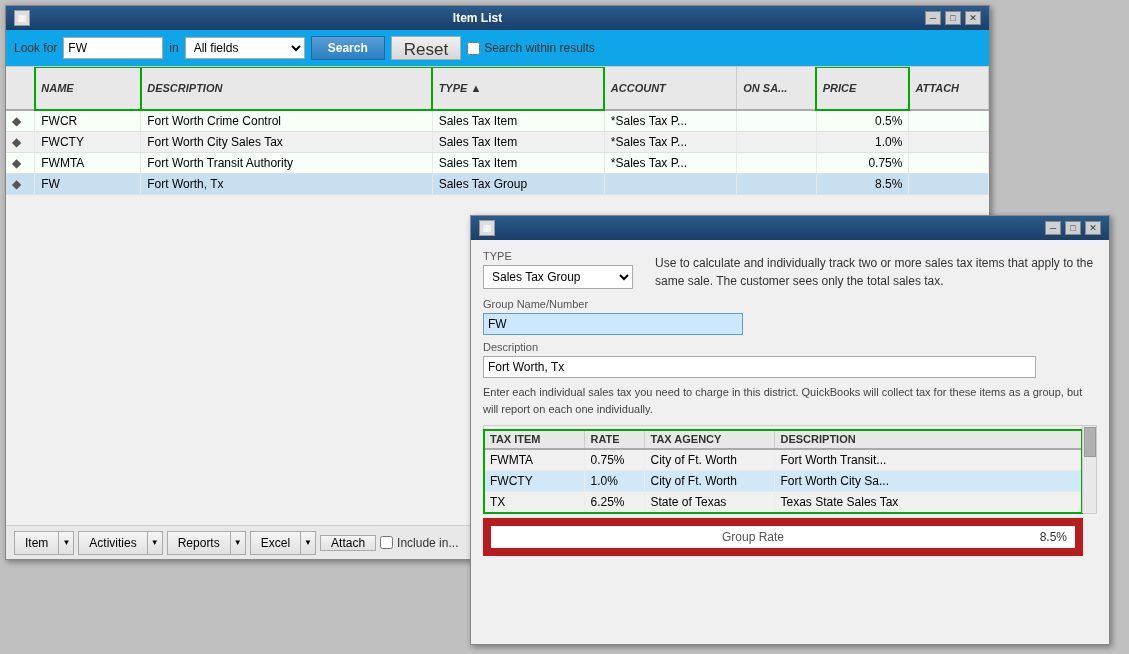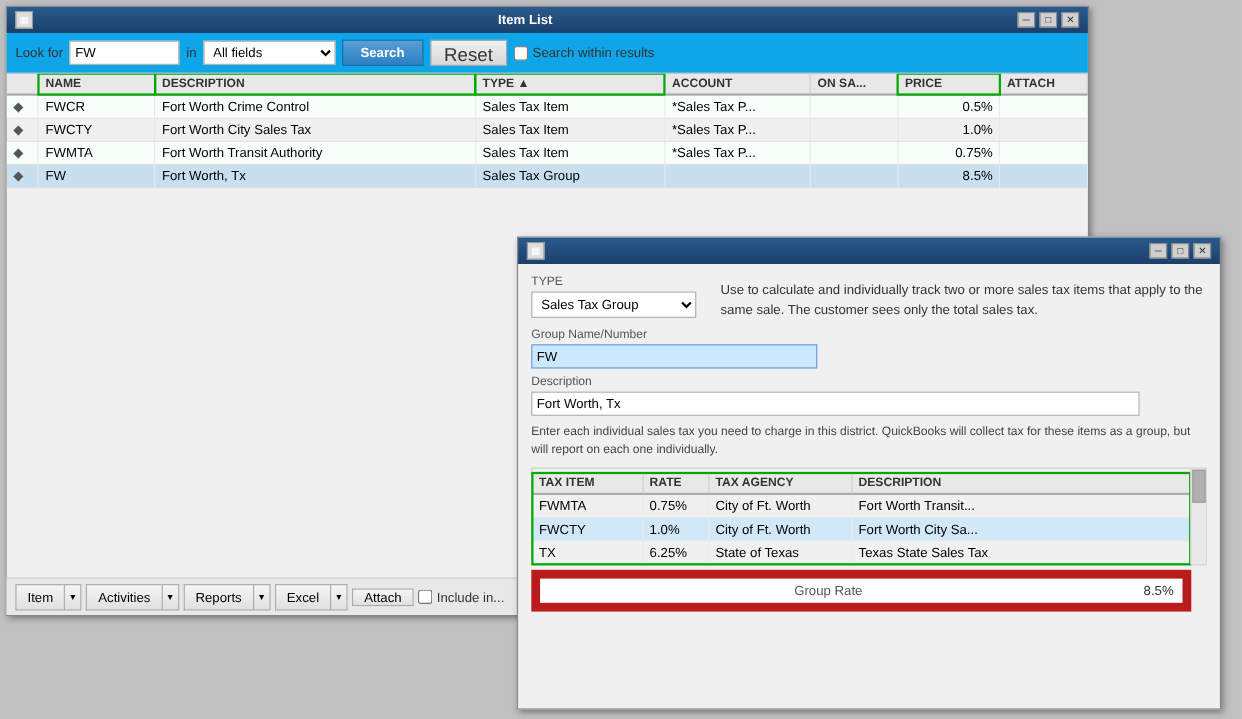--- a/index.html
+++ b/index.html
@@ -115,26 +115,27 @@
 
     
     .data-table {
       width: 100%;
       border-collapse: collapse;
     }
     .data-table th {
       background: #e8e8e8;
       border-bottom: 2px solid #aaa;
       border-right: 1px solid #ccc;
-      padding: 3px 6px;
+      padding: 15px 6px;
       text-align: left;
       font-size: 11px;
       font-weight: bold;
       color: #333;
       text-transform: uppercase;
+      font-style: italic;
     }
     .data-table td {
       border-bottom: 1px solid #e0e0e0;
       border-right: 1px solid #e8e8e8;
       padding: 3px 6px;
       font-size: 12px;
     }
     .row-selected { background: #c8dff0 !important; }
     .row-alt { background: #f8fff8; }
 

